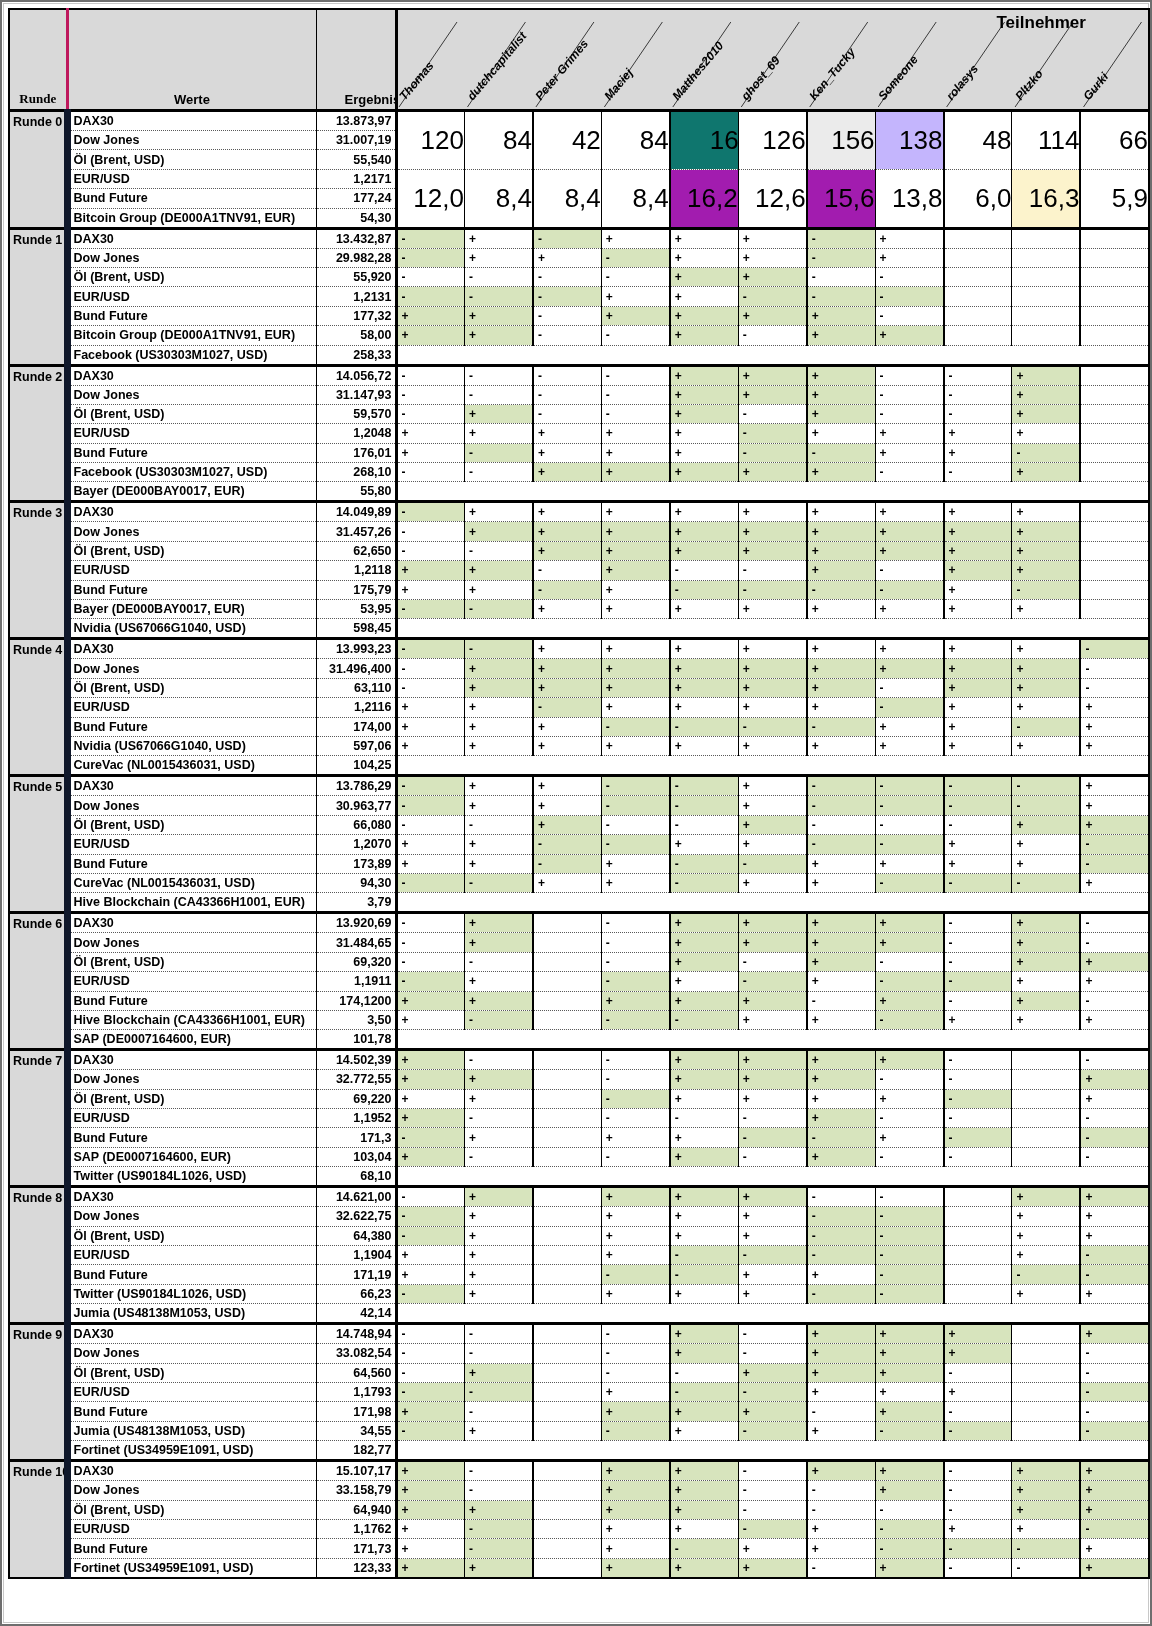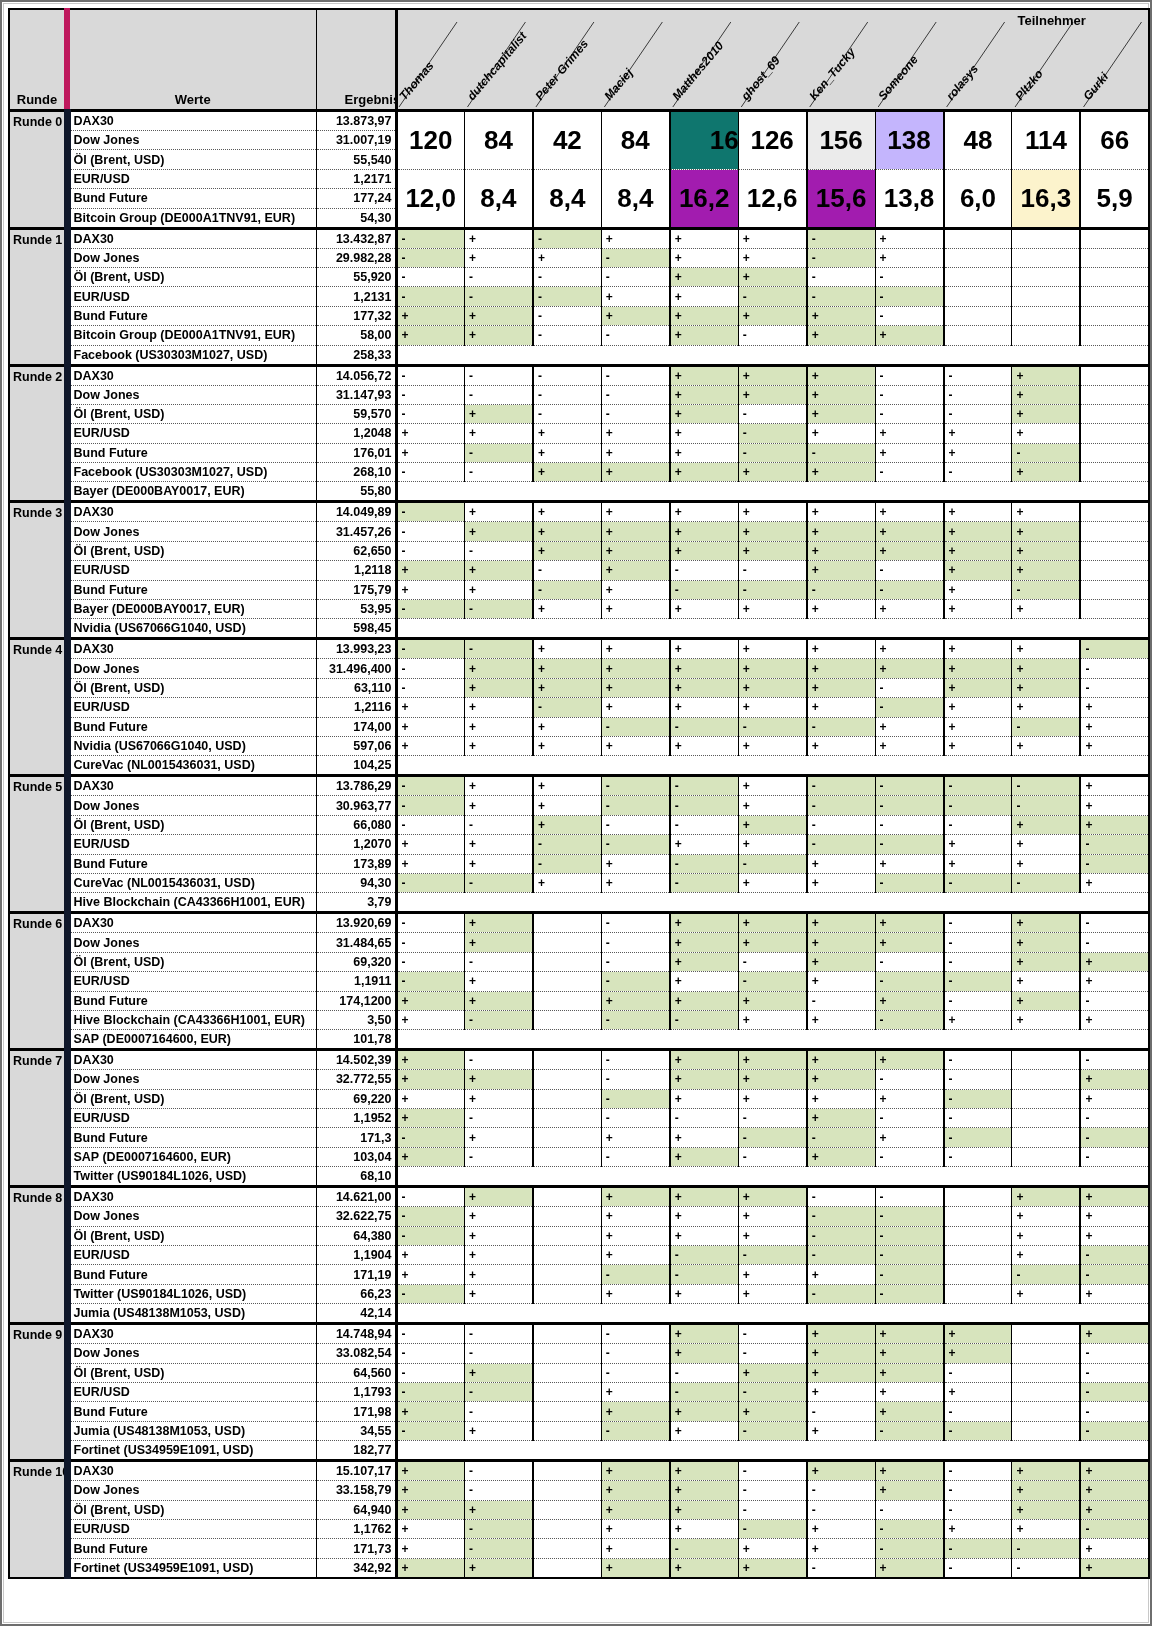--- a/index.html
+++ b/index.html
@@ -13,25 +13,25 @@
     border-collapse:collapse;table-layout:fixed;
     position:absolute;left:6px;top:6px;width:1140px;
     border:2px solid #000;
   }
   col.c-runde{width:58px;} col.c-werte{width:249px;} col.c-erg{width:80px;} col.c-p{width:68.45px;}
   th,td{box-sizing:border-box;overflow:hidden;white-space:nowrap;}
   th{
     background:#D9D9D9;border-right:1px solid #000;border-bottom:3px solid #000;
     vertical-align:bottom;font-size:13px;font-weight:700;height:99px;padding:0 0 2px 0;
   }
-  th.h-runde{border-right:6px solid #be185d;}
+  th.h-runde{border-right:3px solid #be185d;font-family:Liberation Serif, serif;}
   th.h-erg{border-right:3px solid #000;padding-left:28px;}
   th.h-part{position:relative;padding:0;}
   .ph-wrap{position:relative;width:100%;height:99px;}
-  .teilnehmer{position:absolute;top:3px;right:62px;font-size:13px;font-weight:700;}
+  .teilnehmer{position:absolute;top:3px;right:62px;font-size:17px;font-weight:700;}
   .pname{
     position:absolute;bottom:6px;font-size:12px;font-weight:700;font-style:italic;
     transform:rotate(-50deg);transform-origin:0 100%;white-space:nowrap;
   }
   .diag{position:absolute;left:0;top:0;}
   tr.datarow{height:19.4px;}
   td{
     border-right:1px solid #000;border-bottom:1px dotted #595959;
     font-size:12.5px;font-weight:700;padding:0;line-height:18px;
   }
@@ -39,21 +39,21 @@
     background:#D9D9D9;border-right:7px solid #0f172a;vertical-align:top;
     text-align:left;padding:1px 0 0 3px;border-bottom:none;
   }
   td.werte-cell{text-align:left;padding-left:3px;}
   td.erg-cell{text-align:right;padding-right:3px;border-right:3px solid #000;}
   td.pred{text-align:left;padding-left:4px;font-size:12px;}
   td.heavy{border-right-width:2px;}
   td.green{background:#D7E4BD;}
   td.blankrow{border-right:none;}
   td.score{
-    font-weight:700;font-size:26px;text-align:center;vertical-align:middle;
+    font-weight:400;font-size:26px;text-align:right;vertical-align:middle;
     border-bottom:1px dotted #595959;letter-spacing:0;
   }
   tr.blocktop td{border-top:3px solid #000;}
 </style>
 </head>
 <body>
 
 <div class="canvas">
   <table class="sheet">
     <colgroup>
@@ -1093,21 +1093,21 @@
           <td class="pred green">-</td>
           <td class="pred heavy">+</td>
           <td class="pred">+</td>
           <td class="pred heavy green">-</td>
           <td class="pred green">-</td>
           <td class="pred heavy green">-</td>
           <td class="pred">+</td>
         </tr>
         <tr class="datarow">
           <td class="werte-cell">Fortinet (US34959E1091, USD)</td>
-          <td class="erg-cell">342,92</td>
+          <td class="erg-cell">123,33</td>
           <td class="pred green">+</td>
           <td class="pred heavy green">+</td>
           <td class="pred"></td>
           <td class="pred heavy green">+</td>
           <td class="pred green">+</td>
           <td class="pred heavy green">+</td>
           <td class="pred">-</td>
           <td class="pred heavy green">+</td>
           <td class="pred">-</td>
           <td class="pred heavy">-</td>

